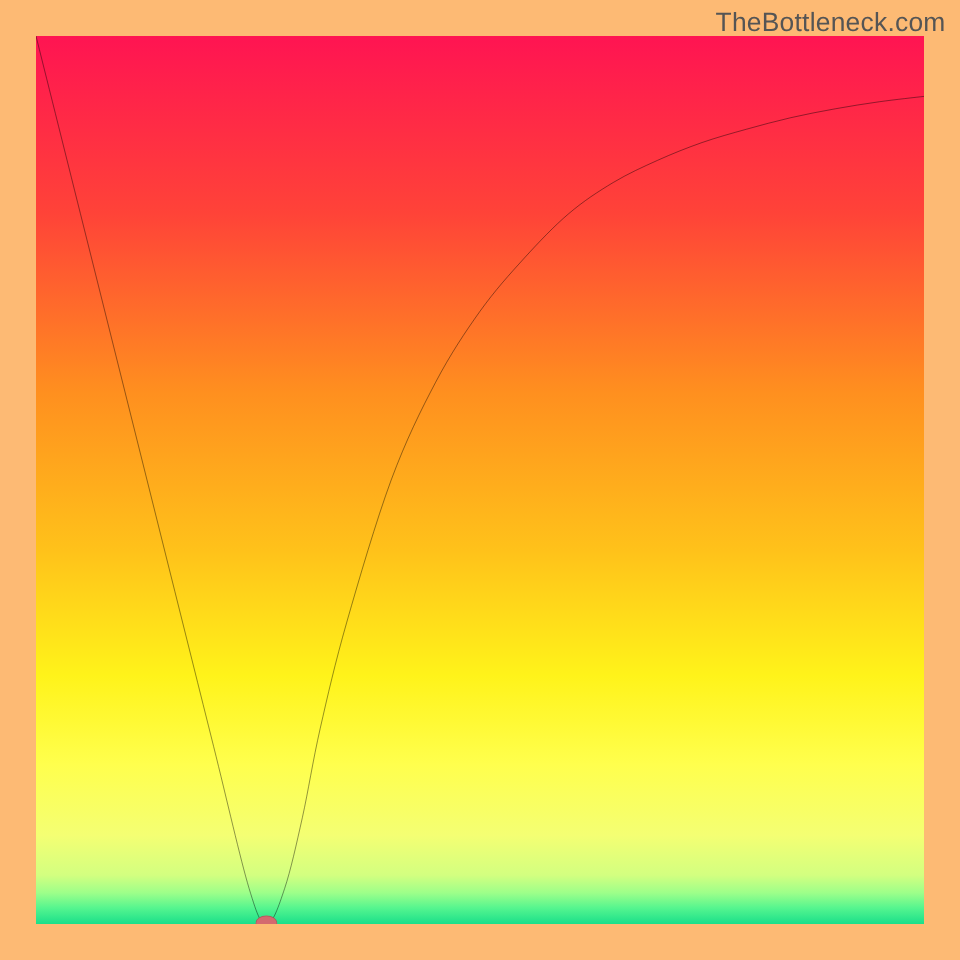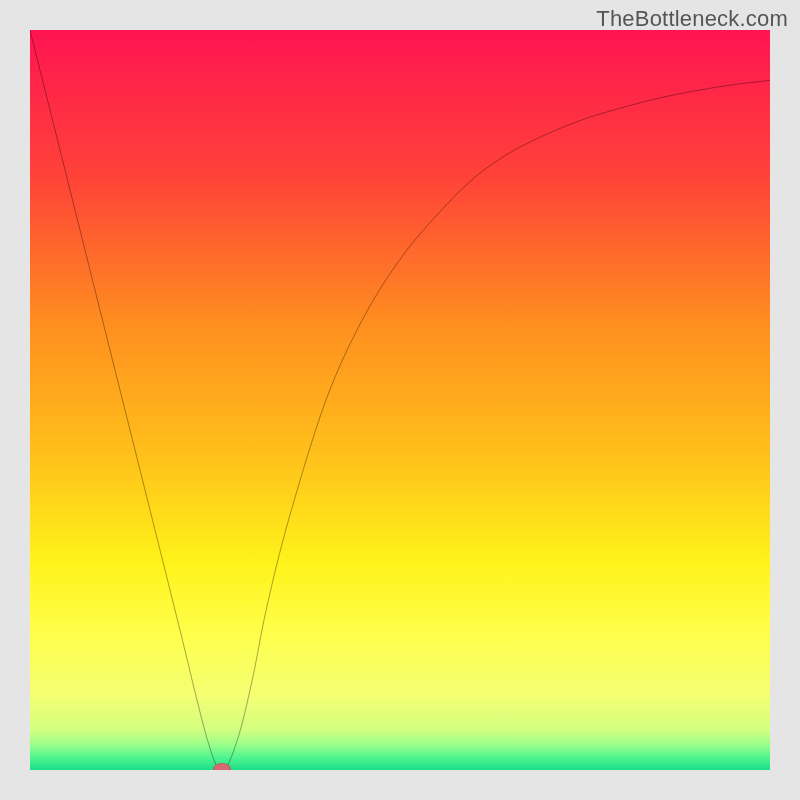--- a/index.html
+++ b/index.html
@@ -8,21 +8,21 @@
     width: 800px;
     height: 800px;
     overflow: hidden;
     background: #000;
     font-family: Arial, Helvetica, sans-serif;
   }
   .stage {
     position: relative;
     width: 800px;
     height: 800px;
-    background: #e5e5e5;
+    background: #fdba74;
   }
   .plot-area {
     position: absolute;
     left: 30px;
     top: 30px;
     width: 740px;
     height: 740px;
     overflow: hidden;
   }
   .gradient {

